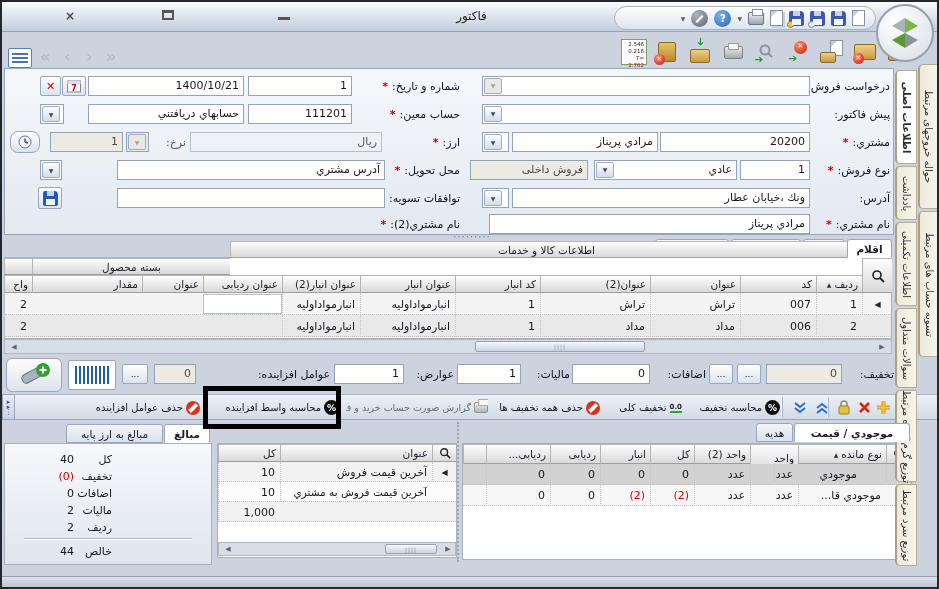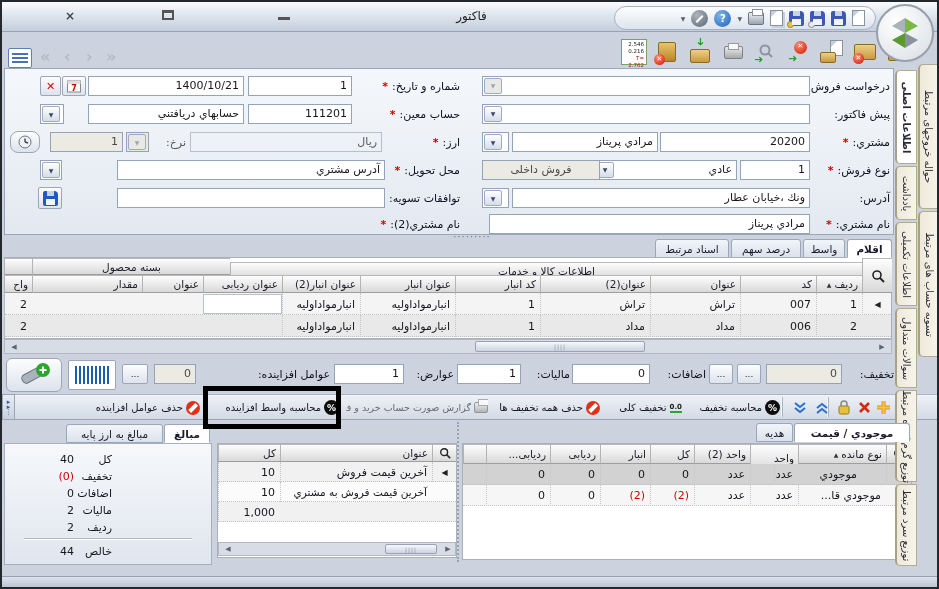--- a/index.html
+++ b/index.html
@@ -199,21 +199,21 @@
   <div class="minicombo" style="left:480px;top:130px;width:27px">
       <span class="drop">▼</span>
     </div>
 
   <div class="lbl" style="left:800px;top:158px;width:88px">
       <span>نوع فروش:</span>
       <span class="star">*</span>
     </div>
   <div class="fld" style="left:738px;top:158px;width:70px">1</div>
   <div class="fld" style="left:592px;top:158px;width:143px"><span>عادي</span><span class="drop">▼</span></div>
-  <div class="fld dis" style="left:480px;top:158px;width:118px;text-align:center">فروش داخلی</div>
+  <div class="fld dis" style="left:468px;top:158px;width:118px;text-align:right">فروش داخلی</div>
 
   <div class="lbl" style="left:800px;top:186px;width:88px">
       <span>آدرس:</span>
     </div>
   <div class="fld" style="left:510px;top:186px;width:298px">ونك ،خيابان عطار</div>
   <div class="minicombo" style="left:480px;top:186px;width:27px">
       <span class="drop">▼</span>
     </div>
 
   <div class="lbl" style="left:800px;top:212px;width:88px">
@@ -296,21 +296,21 @@
   <div class="htab" style="left:729px;top:237px;width:70px">درصد سهم</div>
   <div class="htab" style="left:653px;top:237px;width:74px">اسناد مرتبط</div>
 
   <div class="grid" style="left:2px;top:255px;width:888px;height:82px"></div>
   <div class="gh" style="left:860px;top:256px;width:30px;height:35px;justify-content:center">
     <svg class="qicon" width="14" height="14" viewBox="0 0 14 14">
         <circle cx="6" cy="6" r="4" fill="none" stroke="#222" stroke-width="1.6"></circle>
         <line x1="9" y1="9" x2="13" y2="13" stroke="#222" stroke-width="1.8"></line>
       </svg>
   </div>
-  <div class="gh" style="left:228px;top:260px;width:632px;height:17px;justify-content:center">اطلاعات کالا و خدمات</div>
+  <div class="gh" style="left:228px;top:239px;width:632px;height:17px;justify-content:center">اطلاعات کالا و خدمات</div>
   <div class="gh" style="left:30px;top:256px;width:198px;height:17px;justify-content:center">بسته محصول</div>
   <div class="gh" style="left:2px;top:256px;width:28px;height:17px"></div>
 
   <div class="gh" style="left:814px;top:273px;width:46px;height:18px">
       <span>ردیف</span>
       <span class="sortasc">▲</span>
     </div>
   <div class="gh" style="left:738px;top:273px;width:76px;height:18px">کد</div>
   <div class="gh" style="left:648px;top:273px;width:90px;height:18px">عنوان</div>
   <div class="gh" style="left:538px;top:273px;width:110px;height:18px">عنوان(2)</div>

